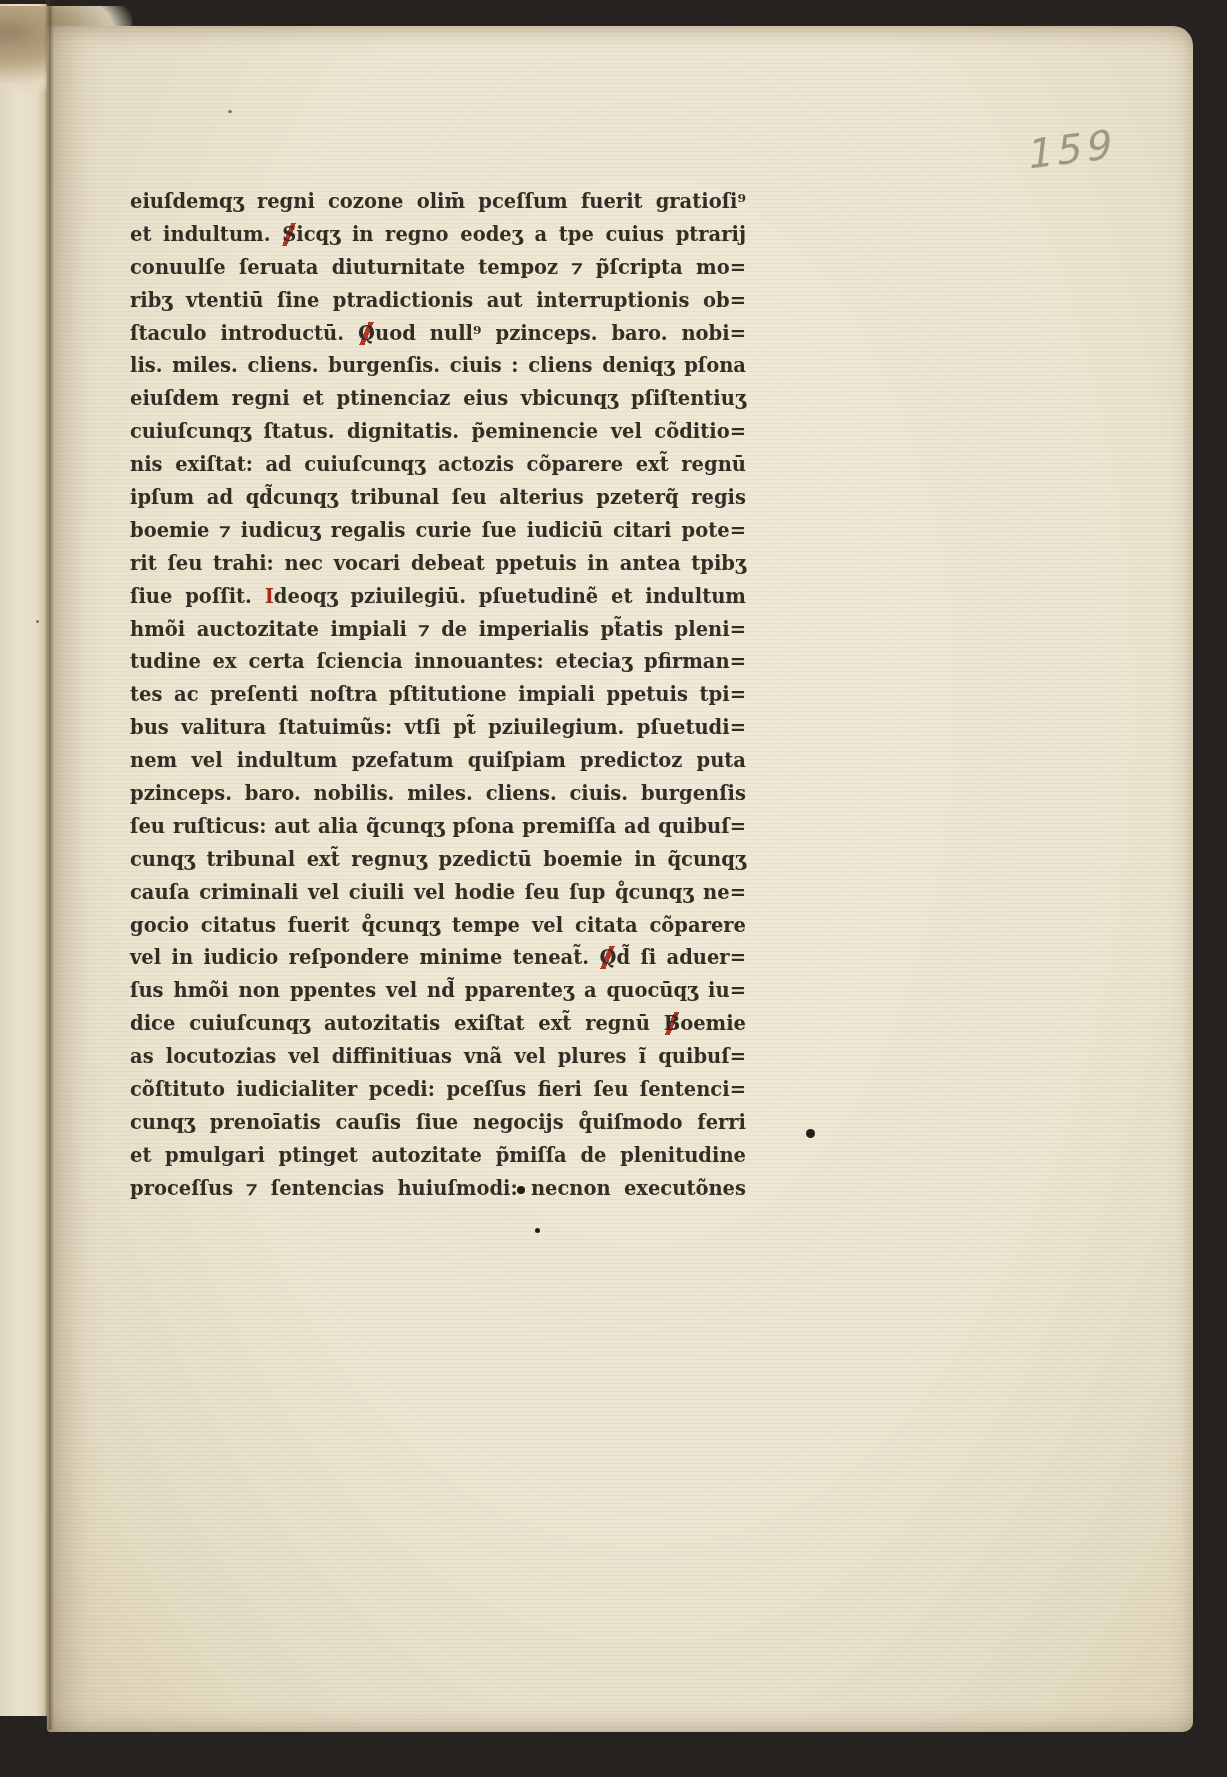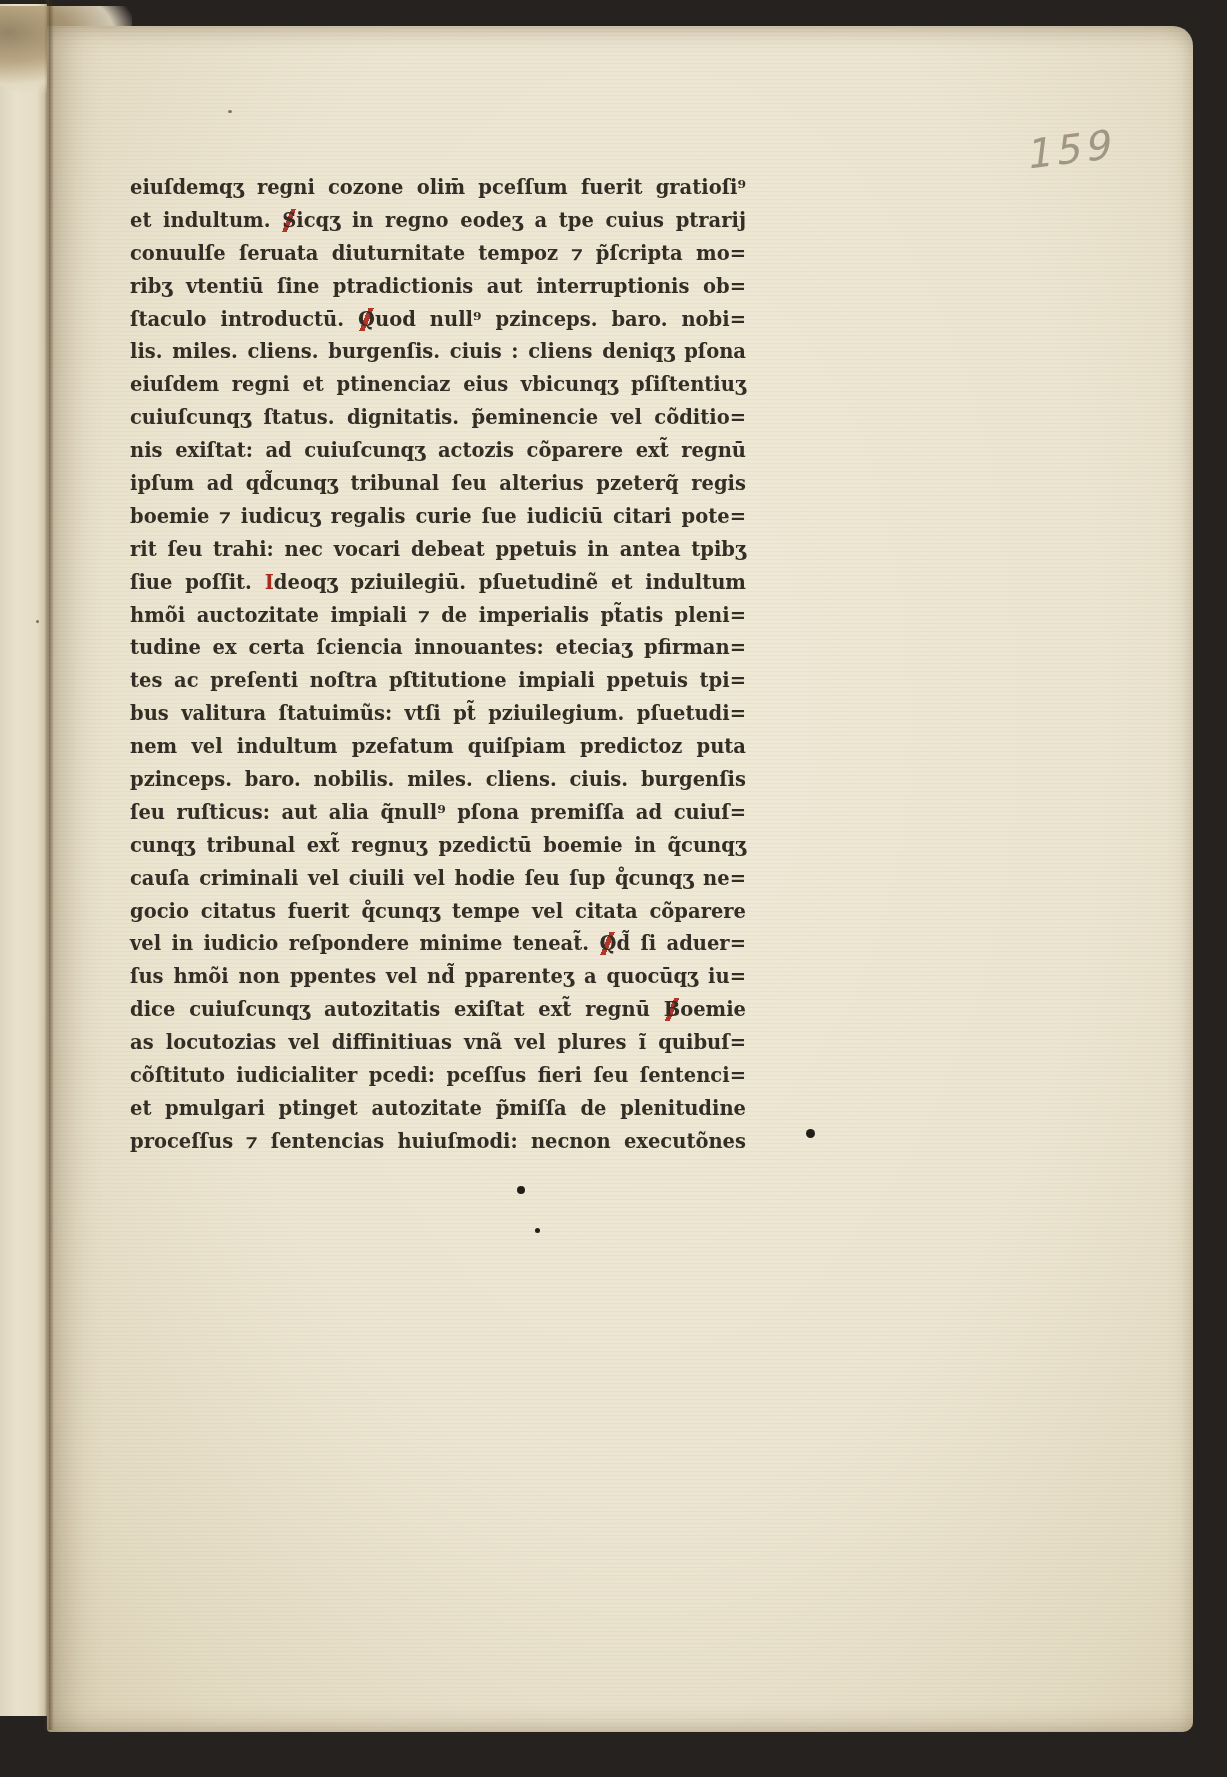--- a/index.html
+++ b/index.html
@@ -44,21 +44,21 @@
   .folio{
     position:absolute;left:1028px;top:126px;
     font-family:"DejaVu Sans", sans-serif;
     font-size:40px;font-weight:400;
     color:#8f8472;opacity:.8;
     transform:rotate(-7deg) skewX(-14deg);
     letter-spacing:4px;
   }
   
   .text-block{
-    position:absolute;left:130px;top:172px;width:616px;
+    position:absolute;left:130px;top:186px;width:616px;
   }
   .text-line{
     height:32.9px;line-height:32.9px;
     font-size:19.5px;font-weight:bold;
     color:#332d25;
     text-align:justify;
     -moz-text-align-last:justify;
     text-align-last:justify;
     white-space:normal;
   }
@@ -104,29 +104,30 @@
       <div class="text-line"><span>ipſum ad qd̃cunqʒ tribunal ſeu alterius pzeterq̃ regis</span></div>
       <div class="text-line"><span>boemie ⁊ iudicuʒ regalis curie ſue iudiciū citari pote=</span></div>
       <div class="text-line"><span>rit ſeu trahi: nec vocari debeat ppetuis in antea tpibʒ</span></div>
       <div class="text-line"><span>ſiue poſſit. </span><span class="ri">I</span><span>deoqʒ pziuilegiū. pſuetudinẽ et indultum</span></div>
       <div class="text-line"><span>hmõi auctozitate impiali ⁊ de imperialis pt̃atis pleni=</span></div>
       <div class="text-line"><span>tudine ex certa ſciencia innouantes: eteciaʒ pfirman=</span></div>
       <div class="text-line"><span>tes ac preſenti noſtra pſtitutione impiali ppetuis tpi=</span></div>
       <div class="text-line"><span>bus valitura ſtatuimũs: vtſi pt̃ pziuilegium. pſuetudi=</span></div>
       <div class="text-line"><span>nem vel indultum pzefatum quiſpiam predictoz puta</span></div>
       <div class="text-line"><span>pzinceps. baro. nobilis. miles. cliens. ciuis. burgenſis</span></div>
-      <div class="text-line"><span>ſeu ruſticus: aut alia q̃null⁹ pſona premiſſa ad cuiuſ=</span></div>
+      <div class="text-line"><span>ſeu ruſticus: aut alia q̃cunqʒ pſona premiſſa ad quibuſ=</span></div>
       <div class="text-line"><span>cunqʒ tribunal ext̃ regnuʒ pzedictū boemie in q̃cunqʒ</span></div>
       <div class="text-line"><span>cauſa criminali vel ciuili vel hodie ſeu ſup q̊cunqʒ ne=</span></div>
       <div class="text-line"><span>gocio citatus fuerit q̊cunqʒ tempe vel citata cõparere</span></div>
       <div class="text-line"><span>vel in iudicio reſpondere minime teneat̃. </span><span class="r">Q</span><span>d̃ ſi aduer=</span></div>
       <div class="text-line"><span>ſus hmõi non ppentes vel nd̃ pparenteʒ a quocūqʒ iu=</span></div>
       <div class="text-line"><span>dice cuiuſcunqʒ autozitatis exiſtat ext̃ regnū </span><span class="r">B</span><span>oemie</span></div>
       <div class="text-line"><span>as locutozias vel diffinitiuas vnã vel plures ĩ quibuſ=</span></div>
       <div class="text-line"><span>cõſtituto iudicialiter pcedi: pceſſus fieri ſeu ſentenci=</span></div>
+      <div class="text-line"><span>cunqʒ prenoīatis cauſis ſiue negocijs q̊uiſmodo ferri</span></div>
       <div class="text-line"><span>et pmulgari ptinget autozitate p̃miſſa de plenitudine</span></div>
       <div class="text-line"><span>proceſſus ⁊ ſentencias huiuſmodi: necnon executõnes</span></div>
     </div>
 
   <div class="ink-dot dot-a"></div>
   <div class="ink-dot dot-b"></div>
   <div class="ink-dot dot-c"></div>
   <div class="speck speck-b"></div>
 </div>
 

